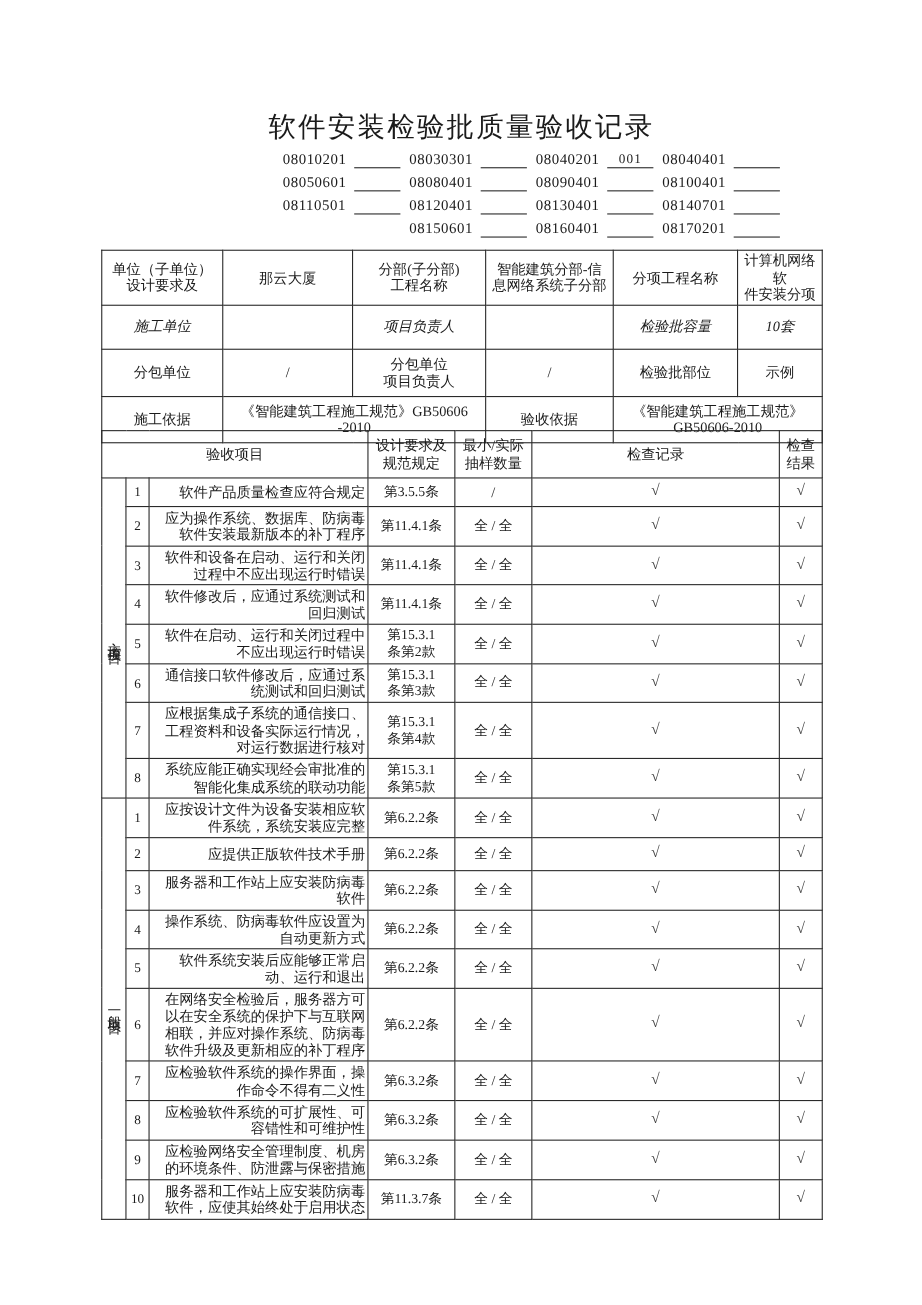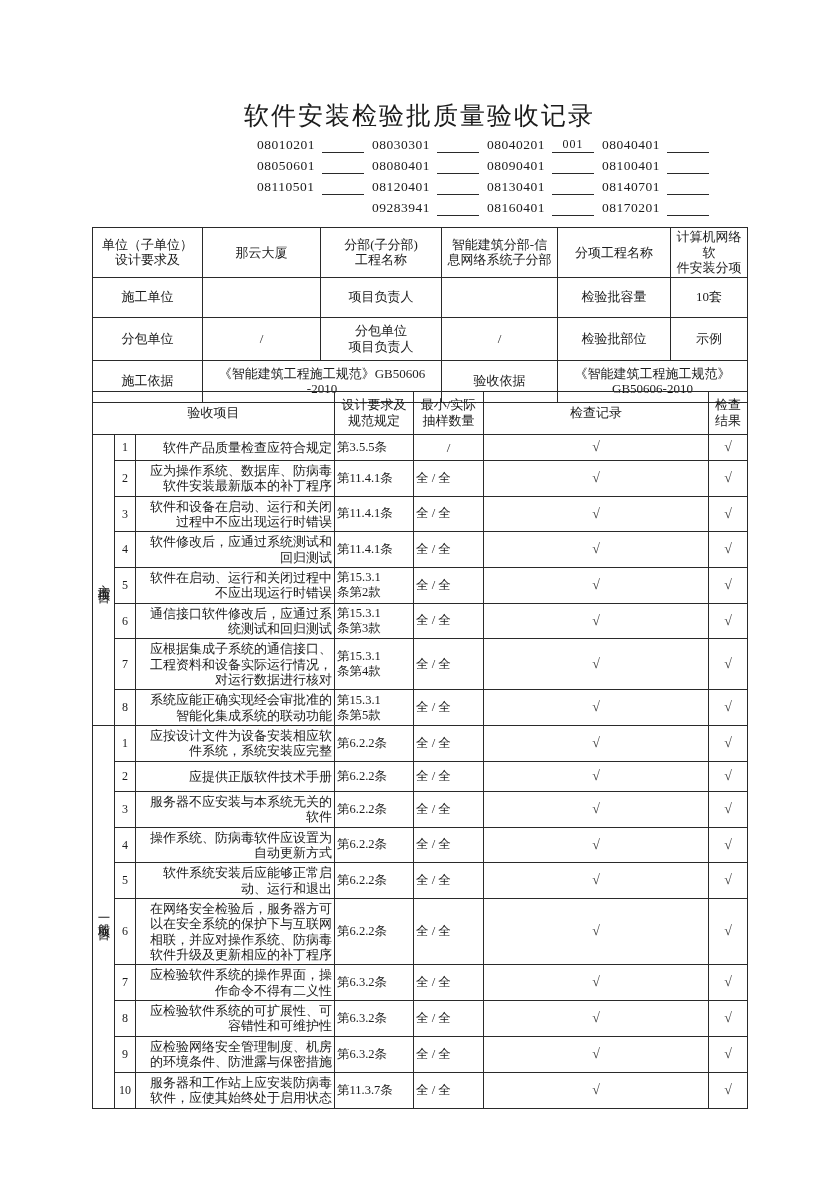--- a/index.html
+++ b/index.html
@@ -23,21 +23,21 @@
   
   table{border-collapse:collapse;table-layout:fixed;}
   td,th{
     border:1px solid #2a2a2a;font-weight:normal;white-space:pre-line;
     overflow:hidden;line-height:1.2;padding:1px 2px;vertical-align:middle;
   }
   .info-table{position:absolute;top:227px;left:92px;width:655px;}
   .info-table td{text-align:center;font-size:13px;}
   .insp-table{position:absolute;top:391px;left:92px;width:655px;}
   .insp-table th{text-align:center;font-size:13px;height:40px;}
-  .cell-center{font-size:12.5px;}
+  .cell-center{text-align:center;font-size:12.5px;}
   .row-no{text-align:center;font-size:12px;}
   .desc{text-align:right;font-size:13px;line-height:1.18;padding:2px 2px 2px 5px;}
   .vlabel{
     writing-mode:vertical-lr;text-orientation:upright;text-align:center;
     font-size:12.5px;letter-spacing:3px;padding:0;
   }
   .check{font-style:italic;color:#454545;font-size:14px;text-align:center;}
   .slash{font-size:13px;text-align:center;}
 </style>
 </head>
@@ -98,21 +98,21 @@
           <span class="code-blank"></span>
         </div>
         <div class="code-cell">
           <span>08140701</span>
           <span class="code-blank"></span>
         </div>
       </div>
       <div class="code-row">
         <div class="code-cell"></div>
         <div class="code-cell">
-          <span>09283941</span>
+          <span>08150601</span>
           <span class="code-blank"></span>
         </div>
         <div class="code-cell">
           <span>08160401</span>
           <span class="code-blank"></span>
         </div>
         <div class="code-cell">
           <span>08170201</span>
           <span class="code-blank"></span>
         </div>
@@ -134,21 +134,21 @@
 设计要求及</td>
           <td>那云大厦</td>
           <td>分部(子分部)
 工程名称</td>
           <td>智能建筑分部-信
 息网络系统子分部</td>
           <td>分项工程名称</td>
           <td>计算机网络软
 件安装分项</td>
         </tr>
-        <tr style="height: 40px;">
+        <tr style="height: 40px; font-style: italic;">
           <td>施工单位</td>
           <td></td>
           <td>项目负责人</td>
           <td></td>
           <td>检验批容量</td>
           <td>10套</td>
         </tr>
         <tr style="height: 43px;">
           <td>分包单位</td>
           <td>/</td>
@@ -273,21 +273,21 @@
         <tr style="height: 30px;">
           <td class="row-no">2</td>
           <td class="desc">应提供正版软件技术手册</td>
           <td class="cell-center">第6.2.2条</td>
           <td class="cell-center">全 / 全</td>
           <td class="check">√</td>
           <td class="check">√</td>
         </tr>
         <tr style="height: 35px;">
           <td class="row-no">3</td>
-          <td class="desc">服务器不应安装与本系统无关的软件</td>
+          <td class="desc">服务器和工作站上应安装防病毒软件</td>
           <td class="cell-center">第6.2.2条</td>
           <td class="cell-center">全 / 全</td>
           <td class="check">√</td>
           <td class="check">√</td>
         </tr>
         <tr style="height: 34px;">
           <td class="row-no">4</td>
           <td class="desc">操作系统、防病毒软件应设置为自动更新方式</td>
           <td class="cell-center">第6.2.2条</td>
           <td class="cell-center">全 / 全</td>

